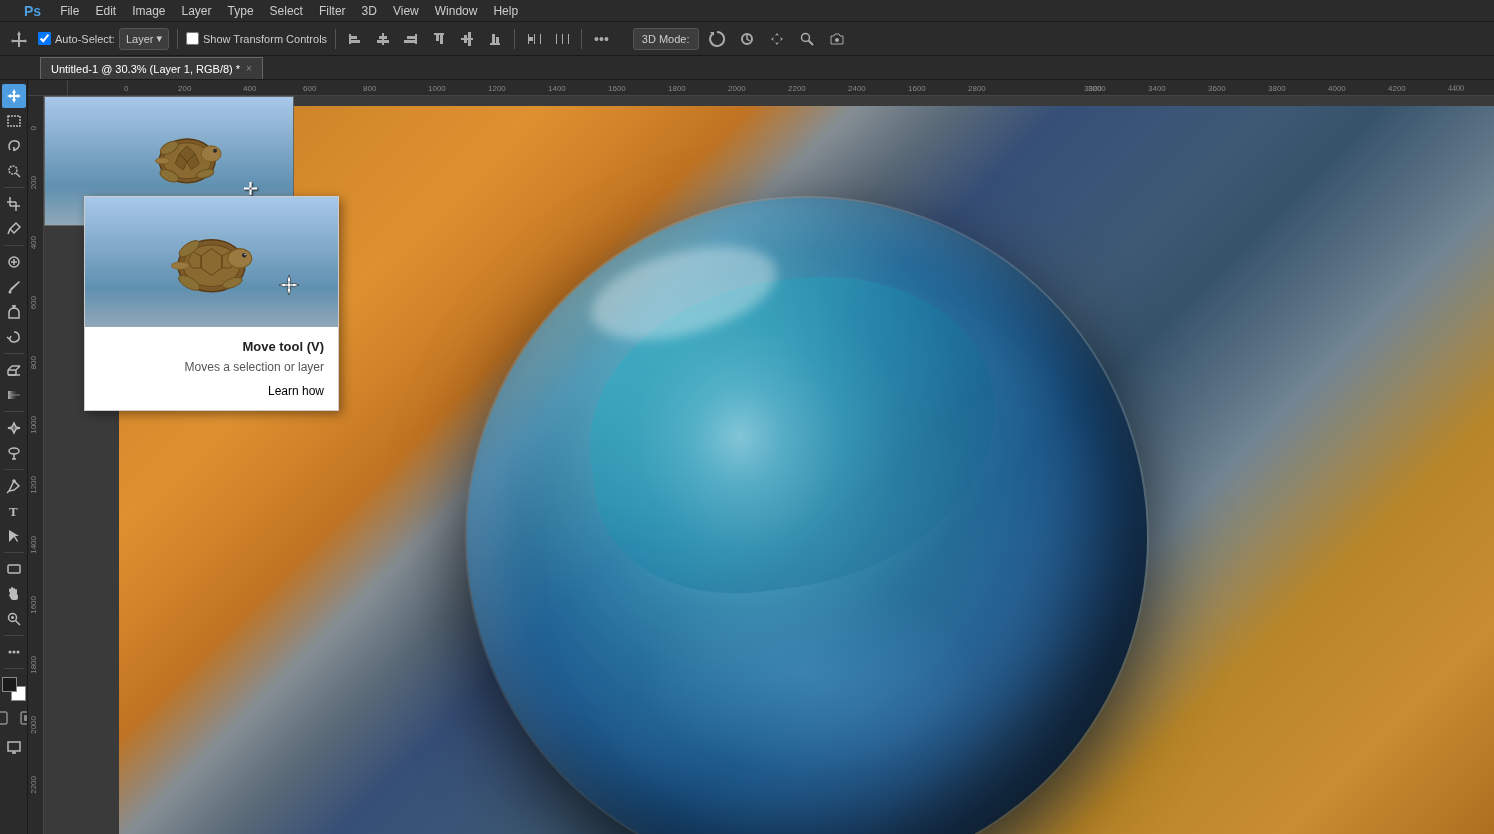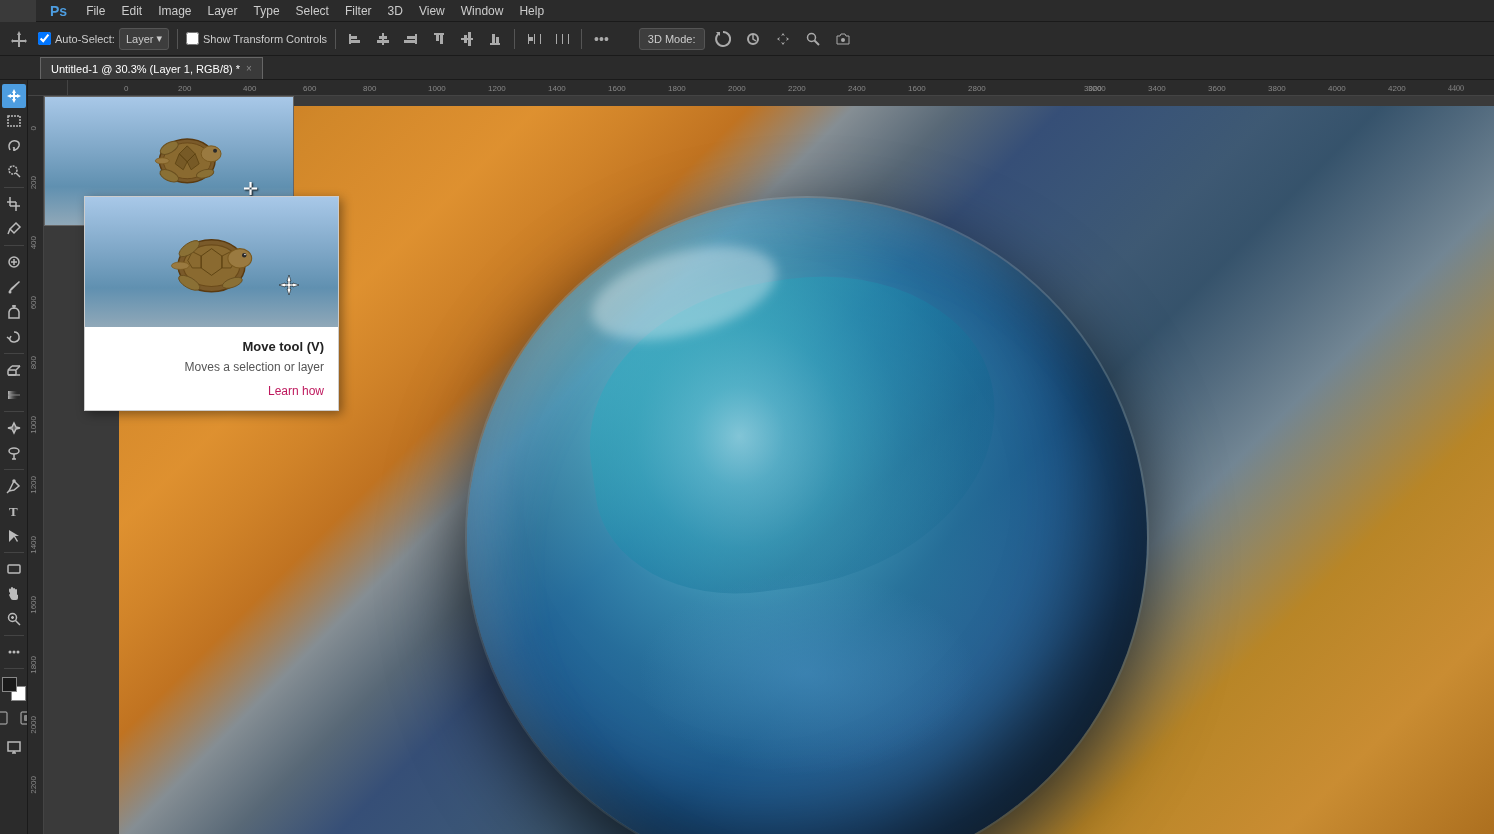--- a/index.html
+++ b/index.html
@@ -13,24 +13,23 @@
       color: #ccc;
       user-select: none;
     }
 
     
     #menubar {
       display: flex;
       align-items: center;
       background: #2b2b2b;
       height: 22px;
-      padding: 0 10px;
+      padding: 0 20px;
       gap: 2px;
       border-bottom: 1px solid #1a1a1a;
-      margin-left: 36px;
     }
     #menubar .ps-logo {
       color: #4d9de0;
       font-weight: bold;
       font-size: 14px;
       margin-right: 6px;
       padding: 0 4px;
     }
     #menubar .menu-item {
       padding: 2px 7px;
@@ -90,21 +89,21 @@
     #mode-badge {
       background: #3d3d3d;
       border: 1px solid #555;
       color: #ccc;
       padding: 2px 8px;
       border-radius: 3px;
       font-size: 11px;
       height: 22px;
       display: flex;
       align-items: center;
-      margin-left: 20px;
+      margin-left: 14px;
     }
     .icon-btn {
       background: none;
       border: none;
       color: #aaa;
       cursor: pointer;
       padding: 3px 4px;
       font-size: 14px;
       display: flex;
       align-items: center;
@@ -279,21 +278,21 @@
       font-size: 13px;
       margin-bottom: 6px;
       color: #222;
     }
     #tooltip-body .tooltip-desc {
       font-size: 12px;
       color: #555;
       margin-bottom: 10px;
     }
     #tooltip-body .tooltip-link {
-      color: #be185d;
+      color: #000000;
       font-size: 12px;
       cursor: pointer;
       font-weight: 500;
     }
 
     
     .h-ruler-wrap {
       display: flex;
       flex: 1;
       background: #2b2b2b;

